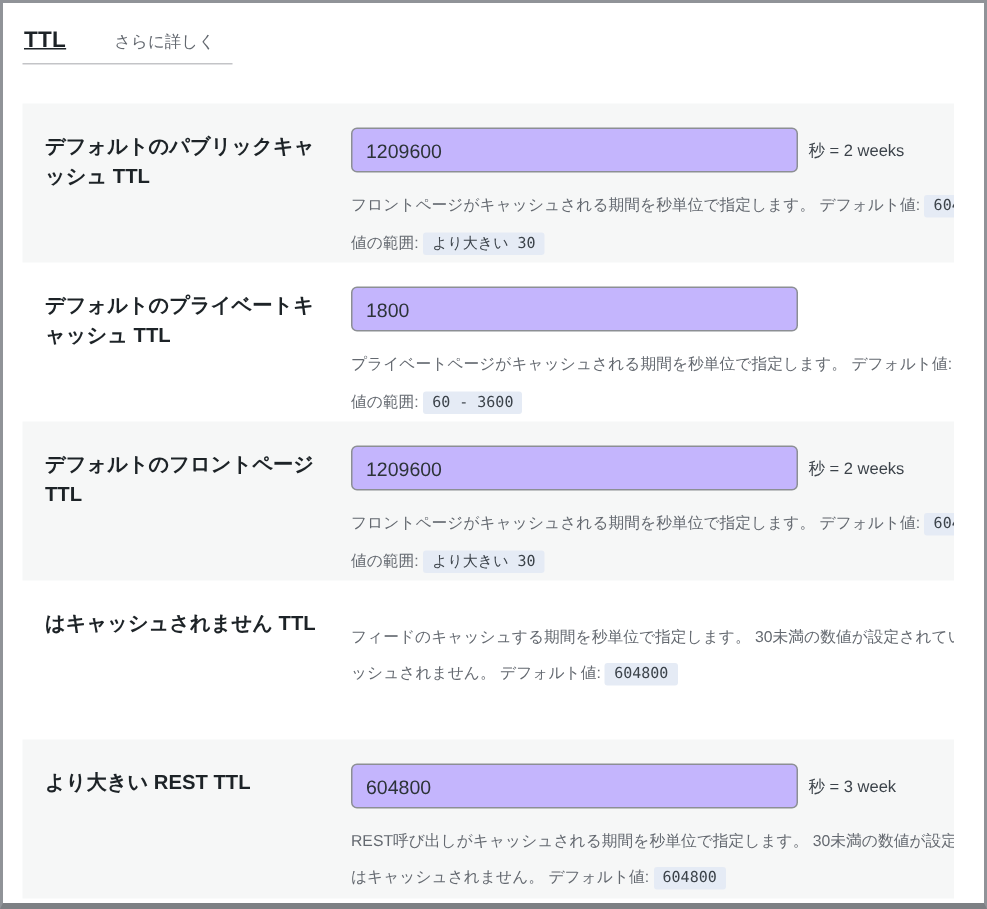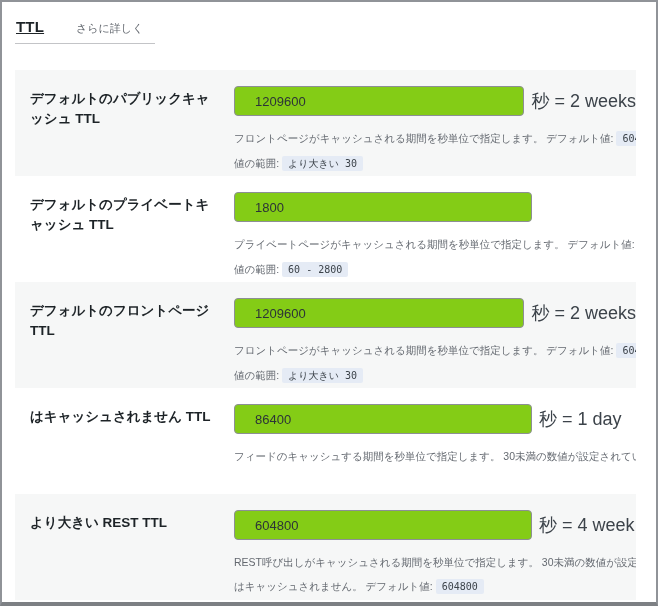--- a/index.html
+++ b/index.html
@@ -29,24 +29,24 @@
   .row.shaded { background:#f6f7f7; }
   .row-label {
     width:204px; box-sizing:border-box; padding:3px 14px 0 0;
     font-size:13.5px; font-weight:bold; color:#1d2327; line-height:1.45;
   }
   .row-field { flex:1; min-width:0; }
   .input-line { display:flex; align-items:center; }
   .ttl-input {
     width:298px; height:30px; box-sizing:border-box;
     border:1px solid #8c8f94; border-radius:4px;
-    padding:0 20px; font-size:13px; color:#2c3338;
-    font-family:"Liberation Sans", sans-serif; background:#84cc16; outline:none;
+    padding:0 9px; font-size:13px; color:#2c3338;
+    font-family:"Liberation Sans", sans-serif; background:#c4b5fd; outline:none;
   }
-  .suffix { margin-left:7px; font-size:18px; color:#3c434a; white-space:nowrap; }
+  .suffix { margin-left:7px; font-size:11px; color:#3c434a; white-space:nowrap; }
   .desc { margin-top:10px; font-size:10.5px; color:#646970; }
   .desc-line {
     line-height:24px; white-space:nowrap; overflow:hidden;
   }
   .badge {
     font-family:"DejaVu Sans Mono", monospace; font-size:10px;
     background:#e5ebf5; color:#3c434a; padding:2px 6px; border-radius:2px;
     white-space:nowrap;
   }
 </style>
@@ -73,55 +73,52 @@
         </div>
       </div>
       <div class="row">
         <div class="row-label">デフォルトのプライベートキャッシュ TTL</div>
         <div class="row-field">
           <div class="input-line">
             <input type="text" class="ttl-input" value="1800" style="">
           </div>
           <div class="desc">
             <div class="desc-line"><span>プライベートページがキャッシュされる期間を秒単位で指定します。 デフォルト値: </span><code class="badge">1800</code></div>
-            <div class="desc-line"><span>値の範囲: </span><code class="badge">60 - 2800</code></div>
+            <div class="desc-line"><span>値の範囲: </span><code class="badge">60 - 3600</code></div>
           </div>
         </div>
       </div>
       <div class="row shaded">
         <div class="row-label">デフォルトのフロントページ TTL</div>
         <div class="row-field">
           <div class="input-line">
             <input type="text" class="ttl-input" value="1209600" style="">
             <span class="suffix">秒 = 2 weeks</span>
           </div>
           <div class="desc">
             <div class="desc-line"><span>フロントページがキャッシュされる期間を秒単位で指定します。 デフォルト値: </span><code class="badge">604800</code></div>
             <div class="desc-line"><span>値の範囲: </span><code class="badge">より大きい 30</code></div>
           </div>
         </div>
       </div>
       <div class="row">
         <div class="row-label">はキャッシュされません TTL</div>
         <div class="row-field">
-          <div class="input-line">
-            <input type="text" class="ttl-input" value="86400" style="">
-            <span class="suffix">秒 = 1 day</span>
-          </div>
           <div class="desc">
             <div class="desc-line"><span>フィードのキャッシュする期間を秒単位で指定します。 30未満の数値が設定されていると、キャ</span></div>
+            <div class="desc-line"><span>ッシュされません。 デフォルト値: </span><code class="badge">604800</code></div>
           </div>
         </div>
       </div>
       <div class="row shaded">
         <div class="row-label">より大きい REST TTL</div>
         <div class="row-field">
           <div class="input-line">
             <input type="text" class="ttl-input" value="604800" style="">
-            <span class="suffix">秒 = 4 week</span>
+            <span class="suffix">秒 = 3 week</span>
           </div>
           <div class="desc">
             <div class="desc-line"><span>REST呼び出しがキャッシュされる期間を秒単位で指定します。 30未満の数値が設定されてい</span></div>
             <div class="desc-line"><span>はキャッシュされません。 デフォルト値: </span><code class="badge">604800</code></div>
           </div>
         </div>
       </div>
     </div>
 </div>
 

